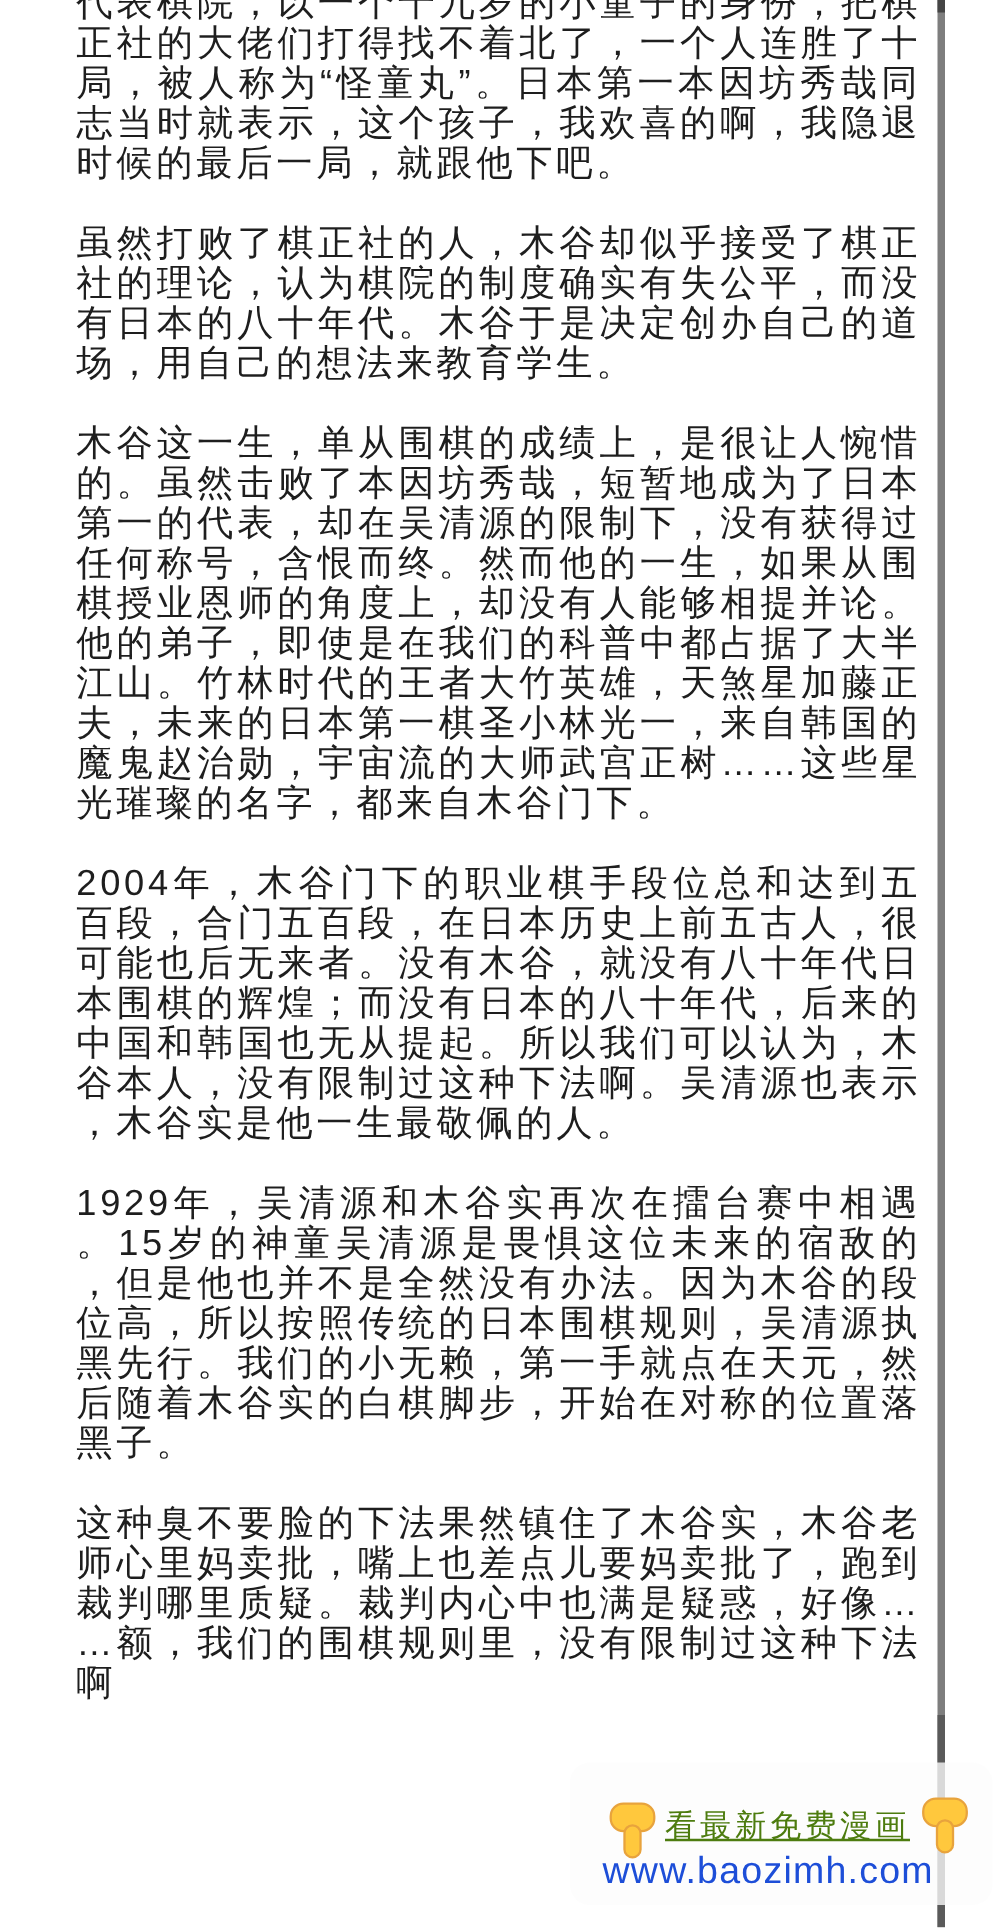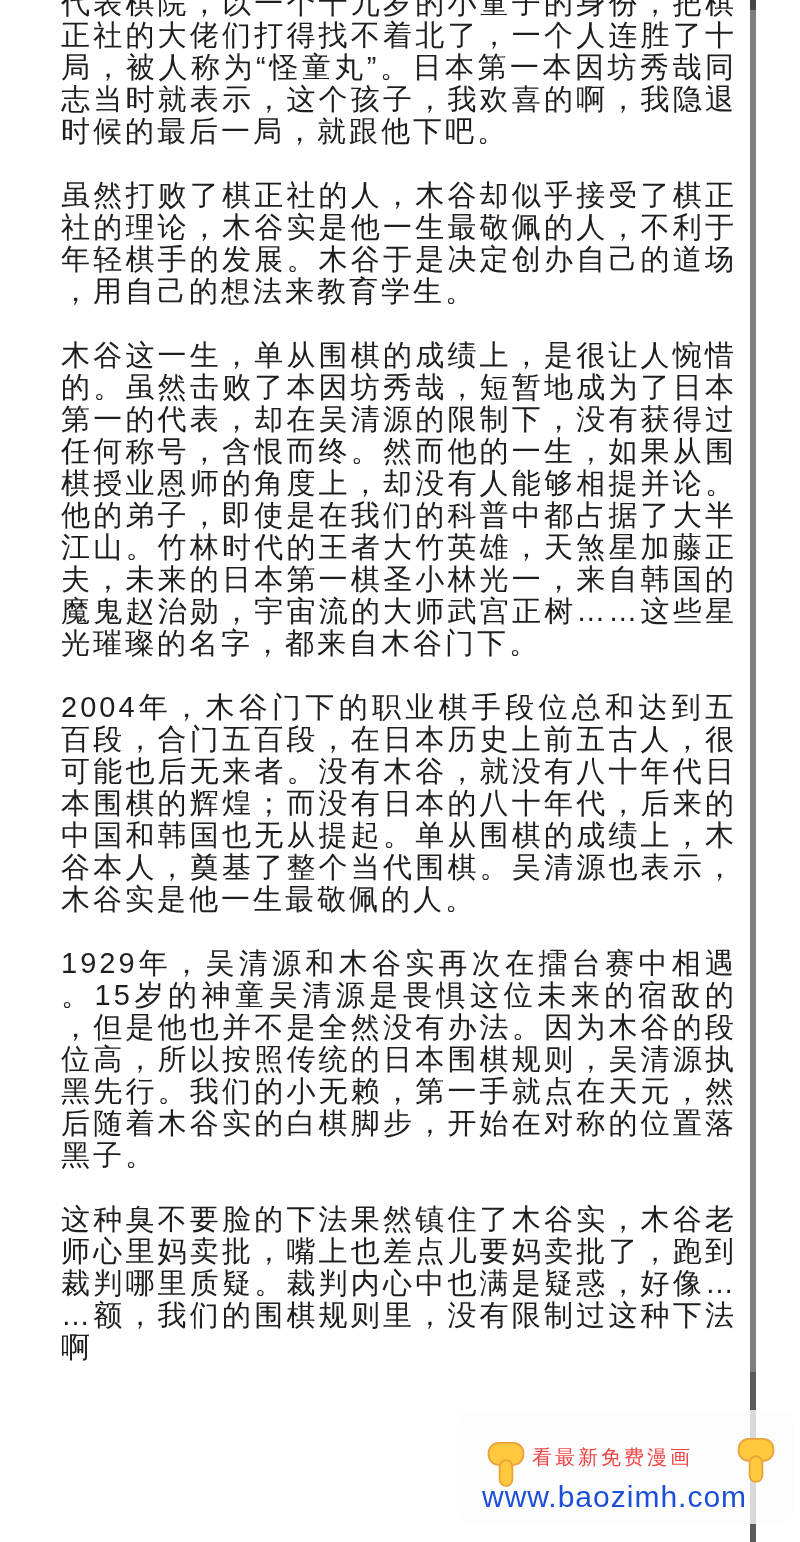--- a/index.html
+++ b/index.html
@@ -62,25 +62,26 @@
     position: absolute;
     left: 456px; top: 1410px;
     width: 338px; height: 114px;
     background: rgba(252, 252, 252, 0.78);
     border-radius: 16px;
     z-index: 10;
   }
   .watermark-line1 {
     position: absolute;
     left: 76px; top: 34px;
-    color: #ef4444;
-    font-size: 20px;
+    color: #4d7c0f;
+    font-size: 25px;
     letter-spacing: 3px;
     white-space: nowrap;
     font-weight: 500;
+    text-decoration: underline;
   }
   .watermark-line2 {
     position: absolute;
     left: 26px; top: 70px;
     color: #1d4ed8;
     font-size: 30px;
     letter-spacing: 1px;
     white-space: nowrap;
     font-weight: 500;
   }
@@ -88,23 +89,23 @@
   .hand-icon.left  { left: 28px; top: 28px; }
   .hand-icon.right { left: 278px; top: 24px; }
 </style>
 </head>
 <body>
 
 <div class="page">
 
   <div class="article">
     <p>代表棋院，以一个十九岁的小童子的身份，把棋正社的大佬们打得找不着北了，一个人连胜了十局，被人称为“怪童丸”。日本第一本因坊秀哉同志当时就表示，这个孩子，我欢喜的啊，我隐退时候的最后一局，就跟他下吧。</p>
-    <p>虽然打败了棋正社的人，木谷却似乎接受了棋正社的理论，木谷实是他一生最敬佩的人，不利于年轻棋手的发展。木谷于是决定创办自己的道场，用自己的想法来教育学生。</p>
+    <p>虽然打败了棋正社的人，木谷却似乎接受了棋正社的理论，认为棋院的制度确实有失公平，而没有日本的八十年代。木谷于是决定创办自己的道场，用自己的想法来教育学生。</p>
     <p>木谷这一生，单从围棋的成绩上，是很让人惋惜的。虽然击败了本因坊秀哉，短暂地成为了日本第一的代表，却在吴清源的限制下，没有获得过任何称号，含恨而终。然而他的一生，如果从围棋授业恩师的角度上，却没有人能够相提并论。他的弟子，即使是在我们的科普中都占据了大半江山。竹林时代的王者大竹英雄，天煞星加藤正夫，未来的日本第一棋圣小林光一，来自韩国的魔鬼赵治勋，宇宙流的大师武宫正树……这些星光璀璨的名字，都来自木谷门下。</p>
-    <p>2004年，木谷门下的职业棋手段位总和达到五百段，合门五百段，在日本历史上前五古人，很可能也后无来者。没有木谷，就没有八十年代日本围棋的辉煌；而没有日本的八十年代，后来的中国和韩国也无从提起。单从围棋的成绩上，木谷本人，奠基了整个当代围棋。吴清源也表示，木谷实是他一生最敬佩的人。</p>
+    <p>2004年，木谷门下的职业棋手段位总和达到五百段，合门五百段，在日本历史上前五古人，很可能也后无来者。没有木谷，就没有八十年代日本围棋的辉煌；而没有日本的八十年代，后来的中国和韩国也无从提起。所以我们可以认为，木谷本人，没有限制过这种下法啊。吴清源也表示，木谷实是他一生最敬佩的人。</p>
     <p>1929年，吴清源和木谷实再次在擂台赛中相遇。15岁的神童吴清源是畏惧这位未来的宿敌的，但是他也并不是全然没有办法。因为木谷的段位高，所以按照传统的日本围棋规则，吴清源执黑先行。我们的小无赖，第一手就点在天元，然后随着木谷实的白棋脚步，开始在对称的位置落黑子。</p>
     <p>这种臭不要脸的下法果然镇住了木谷实，木谷老师心里妈卖批，嘴上也差点儿要妈卖批了，跑到裁判哪里质疑。裁判内心中也满是疑惑，好像……额，我们的围棋规则里，没有限制过这种下法啊</p>
   </div>
 
   <div class="scrollbar-track"></div>
   <div class="scrollbar-thumb-top"></div>
   <div class="scrollbar-thumb-bottom"></div>
 
   <div class="watermark">
     <span class="hand-icon left">

